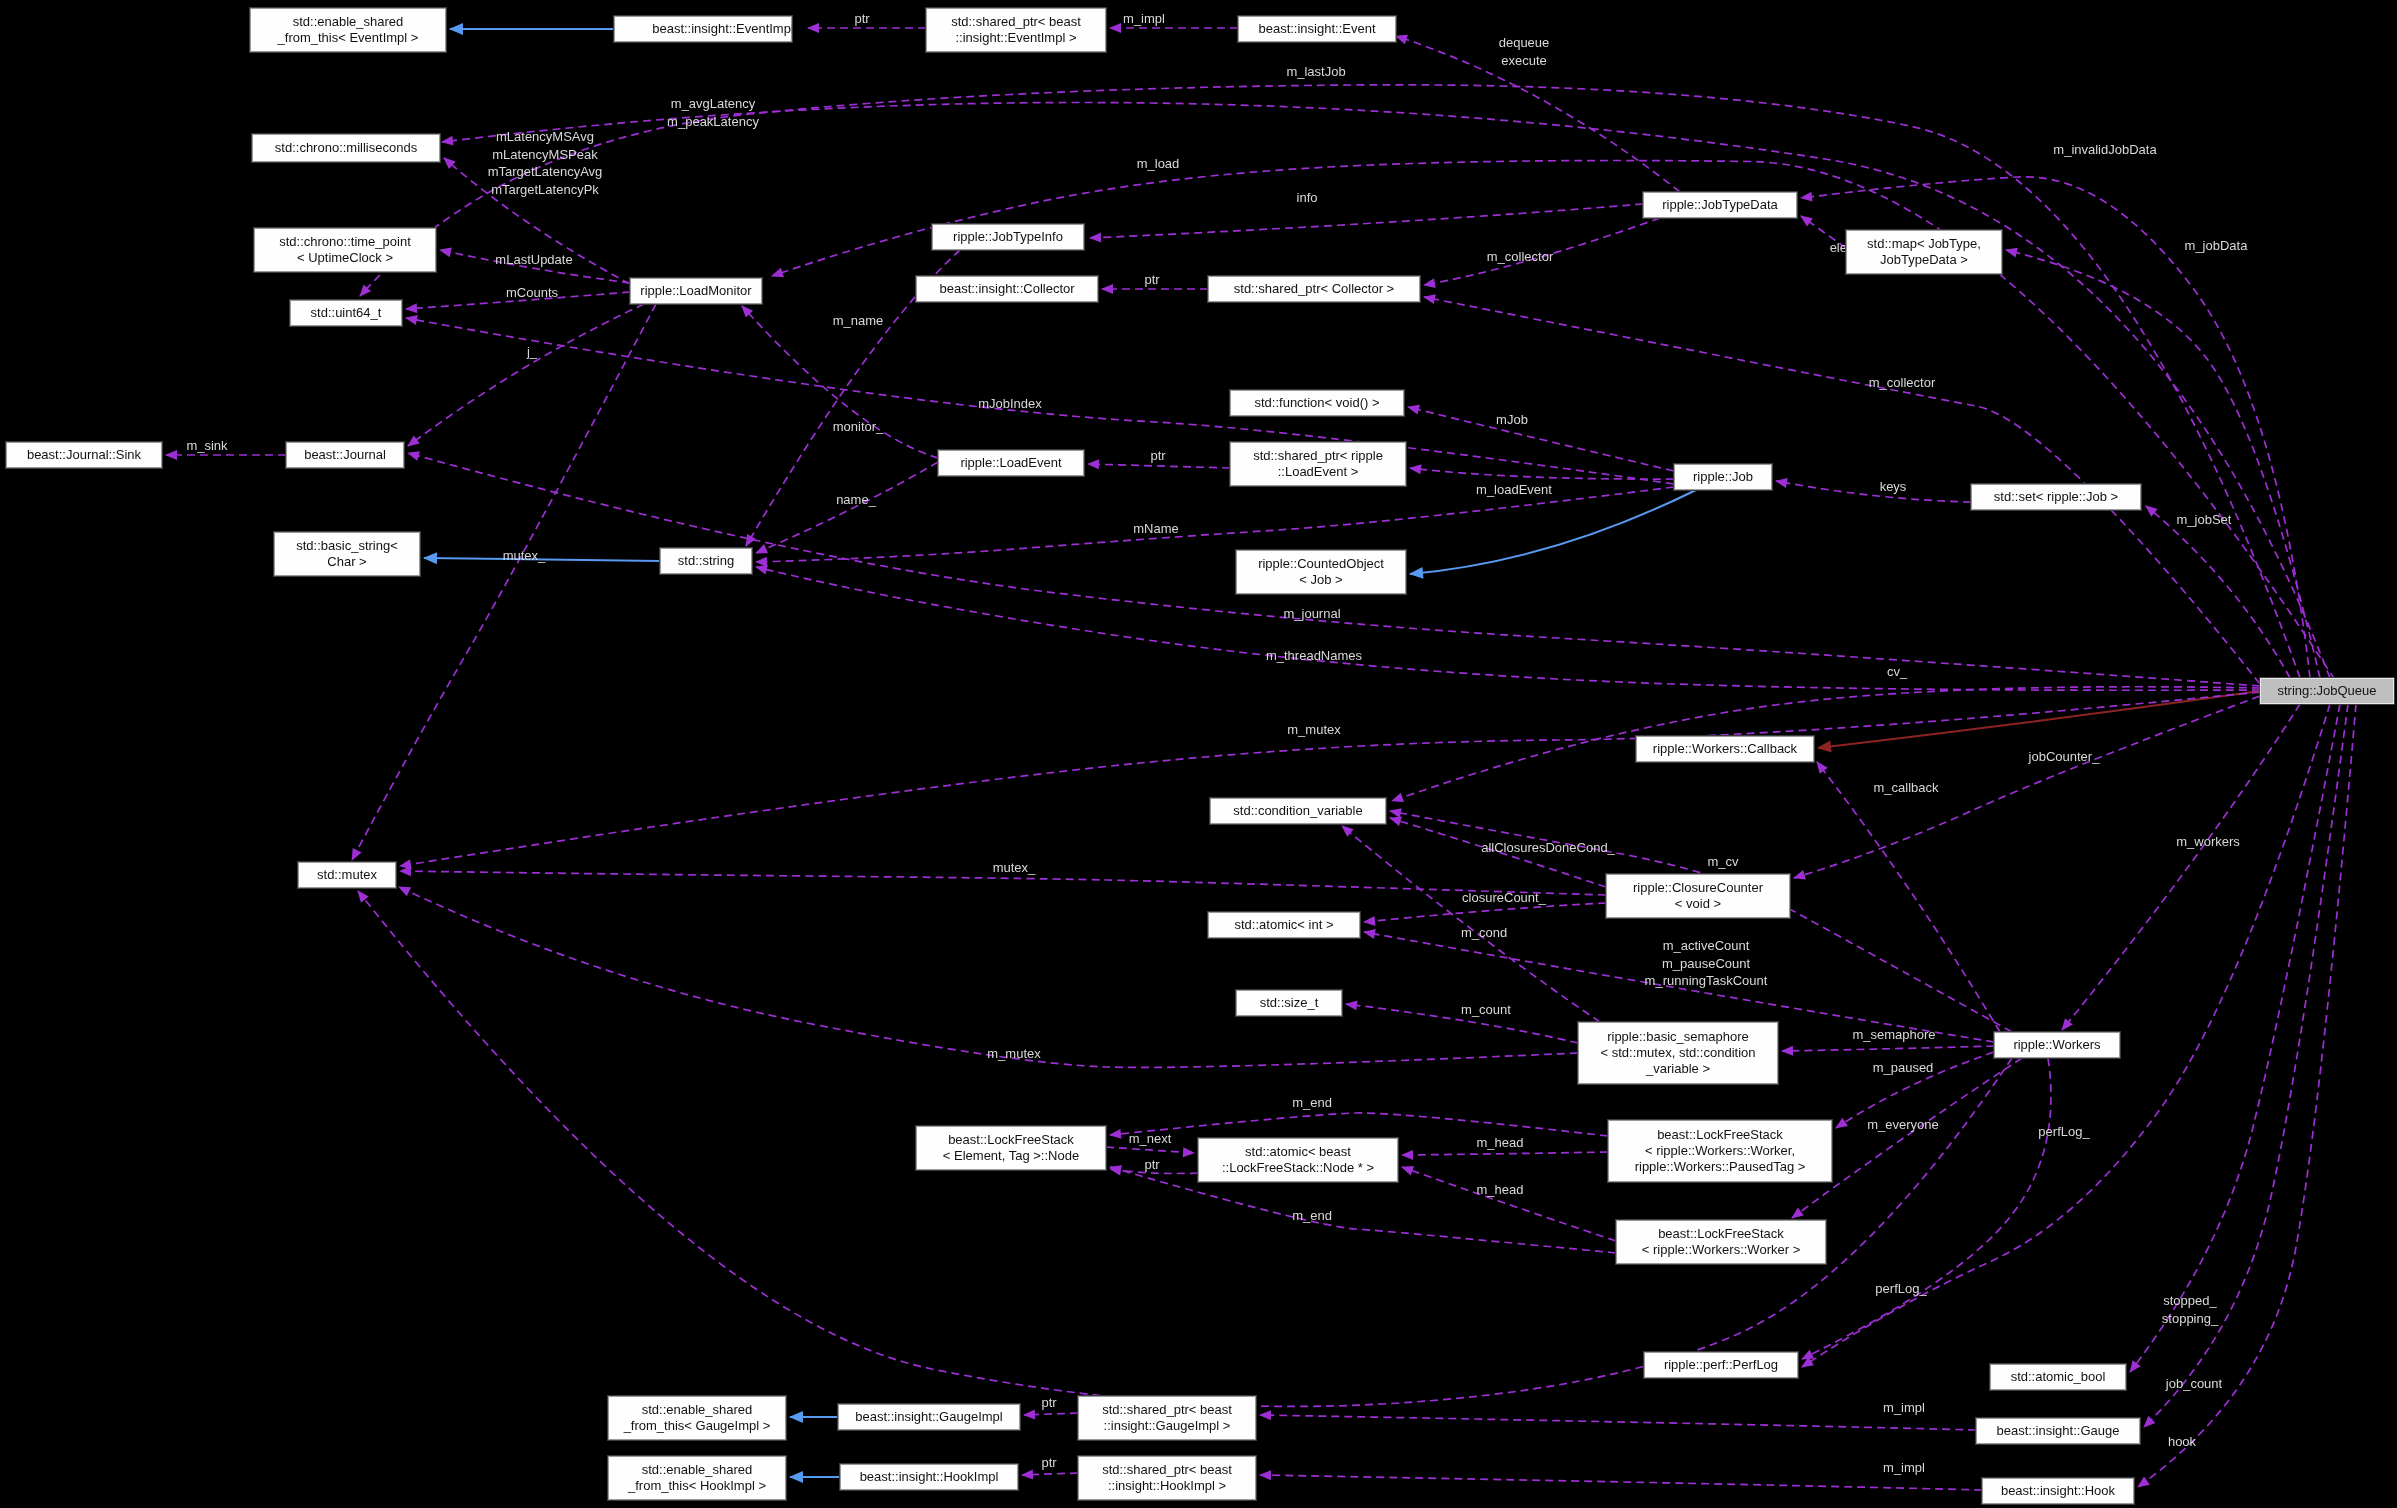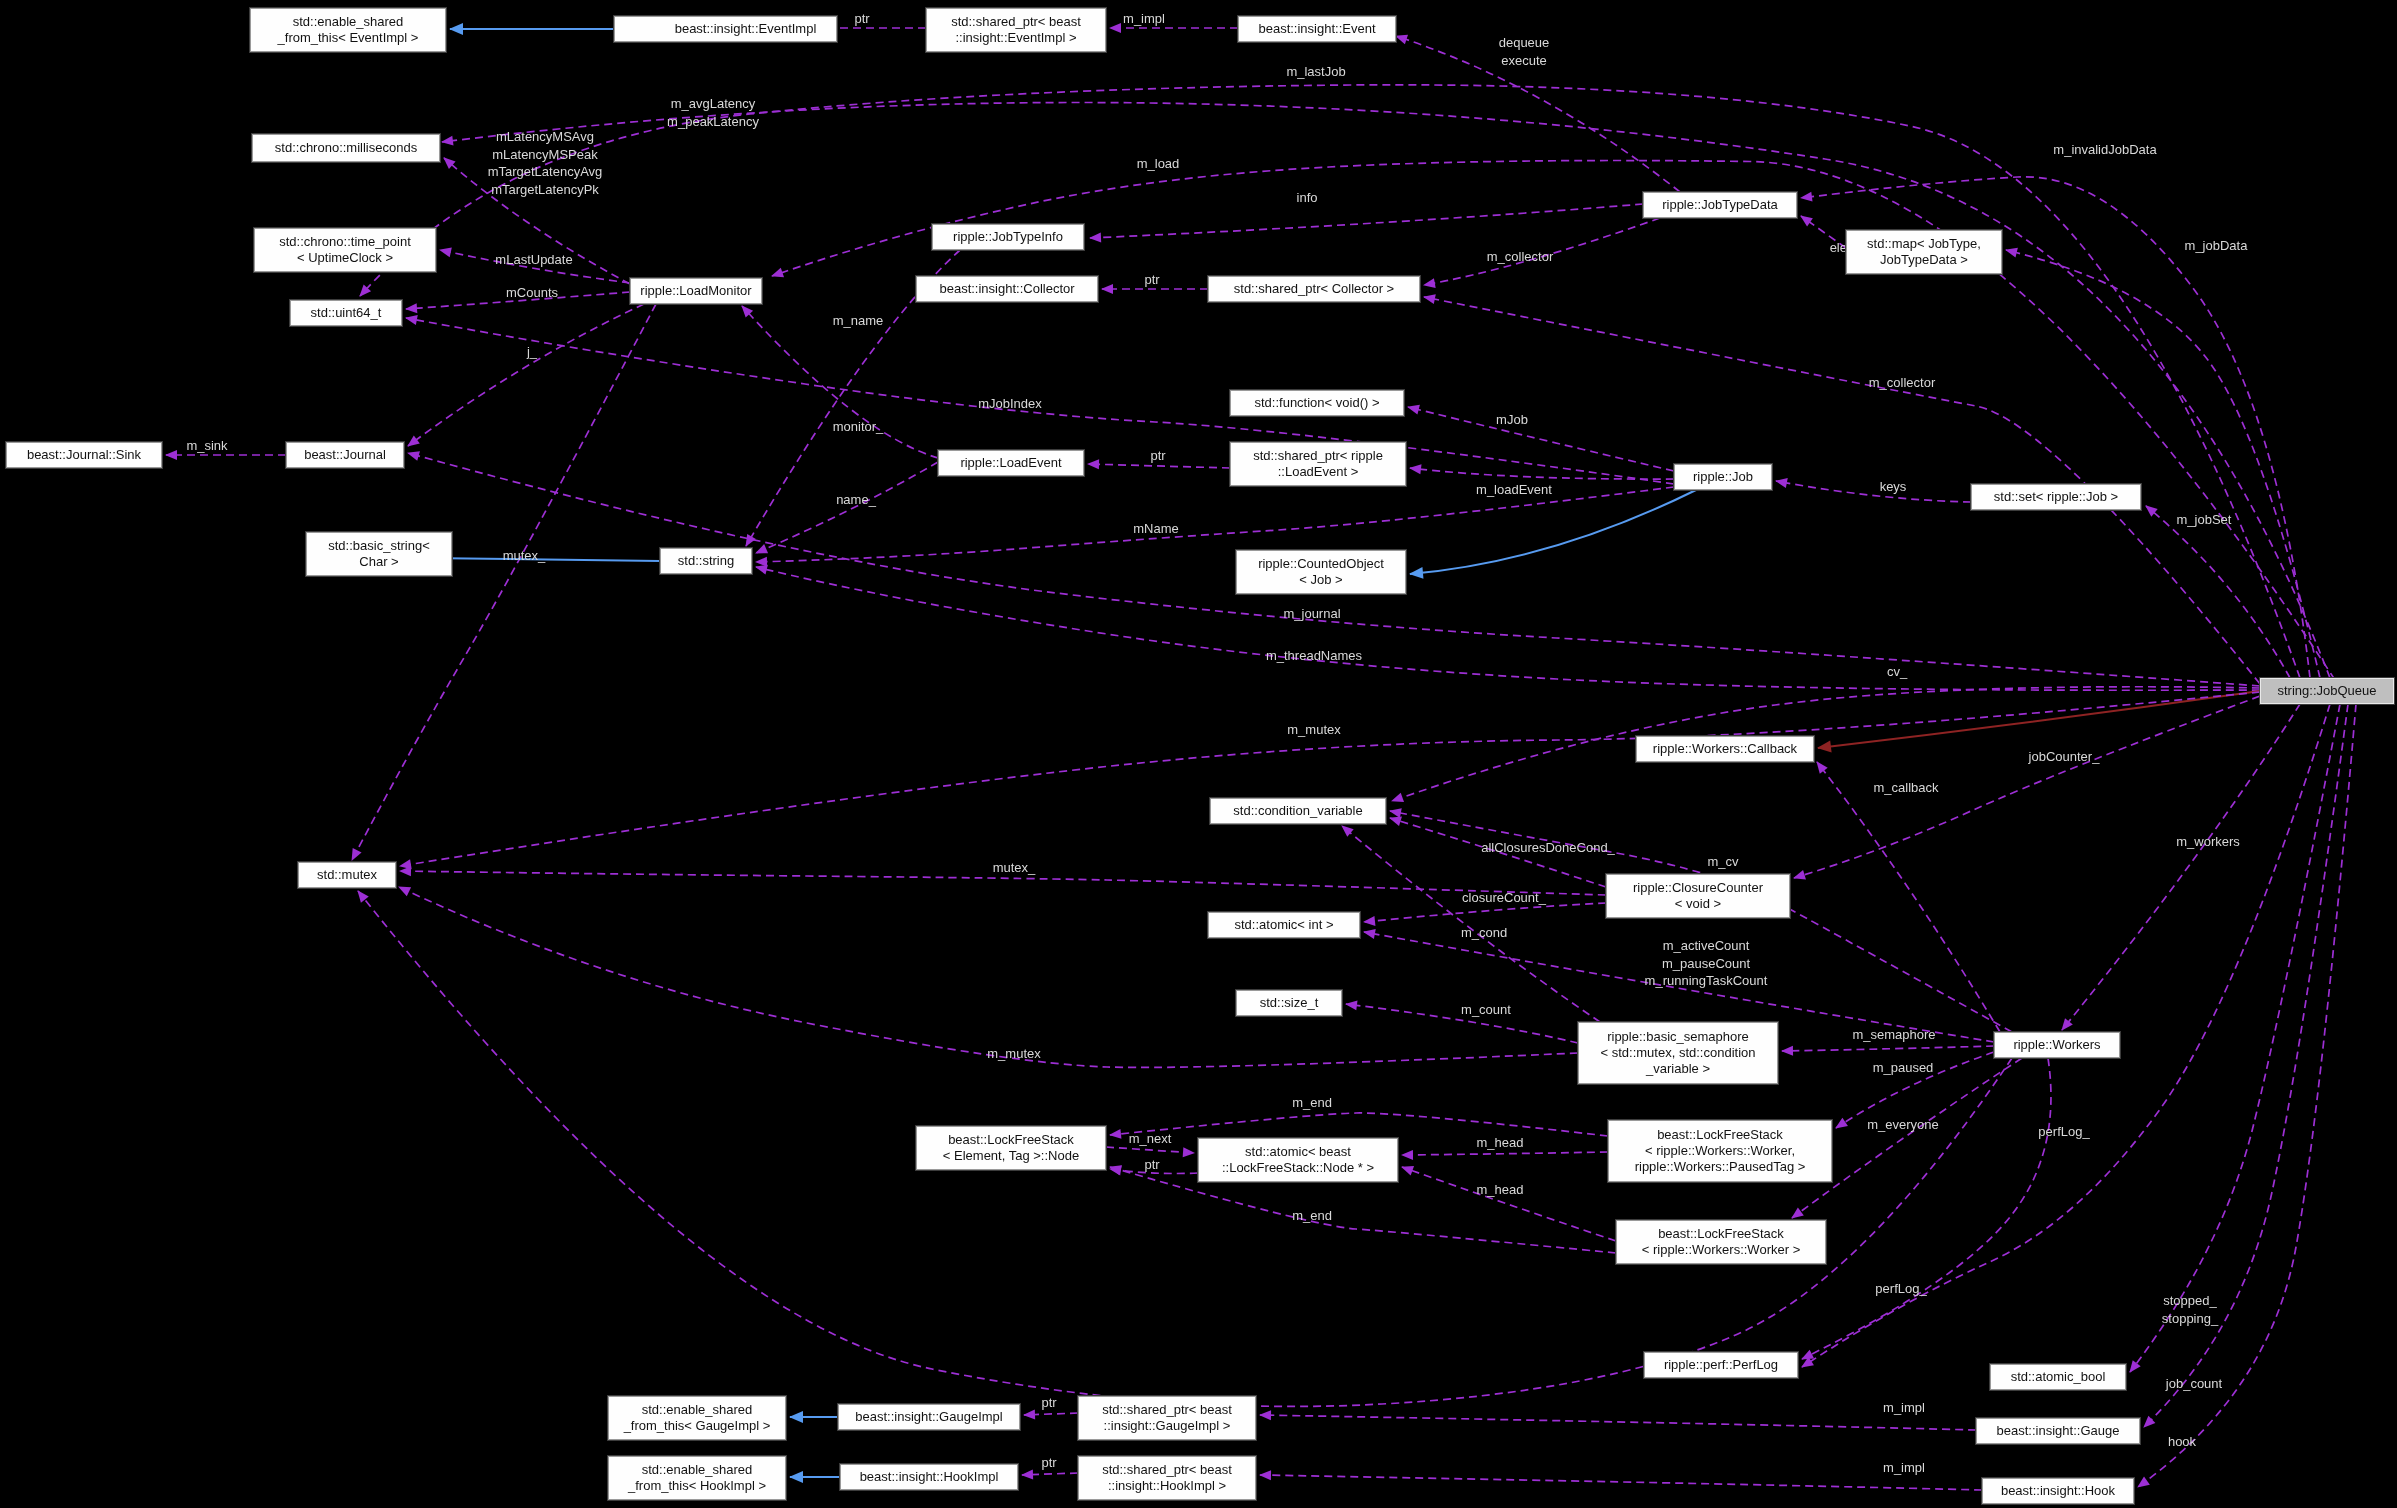--- a/index.html
+++ b/index.html
@@ -169,38 +169,38 @@
     <div class="elabel" style="left: 2190px; top: 1310px;">stopped_
 stopping_</div>
     <div class="elabel" style="left: 2194px; top: 1384px;">job_count</div>
     <div class="elabel" style="left: 2182px; top: 1442px;">hook</div>
     <div class="elabel" style="left: 1904px; top: 1408px;">m_impl</div>
     <div class="elabel" style="left: 1049px; top: 1403px;">ptr</div>
     <div class="elabel" style="left: 1904px; top: 1468px;">m_impl</div>
     <div class="elabel" style="left: 1049px; top: 1463px;">ptr</div>
     <div class="node" style="left: 250px; top: 8px; width: 196px; height: 44px;">std::enable_shared
 _from_this&lt; EventImpl &gt;</div>
-    <div class="node" style="left: 614px; top: 16px; width: 223px; height: 26px; padding-left: 43px;">beast::insight::EventImpl</div>
+    <div class="node" style="left: 614px; top: 16px; width: 178px; height: 26px; padding-left: 43px;">beast::insight::EventImpl</div>
     <div class="node" style="left: 926px; top: 8px; width: 180px; height: 44px;">std::shared_ptr&lt; beast
 ::insight::EventImpl &gt;</div>
     <div class="node" style="left: 1238px; top: 16px; width: 158px; height: 26px;">beast::insight::Event</div>
     <div class="node" style="left: 252px; top: 134px; width: 188px; height: 28px;">std::chrono::milliseconds</div>
     <div class="node" style="left: 254px; top: 228px; width: 182px; height: 44px;">std::chrono::time_point
 &lt; UptimeClock &gt;</div>
     <div class="node" style="left: 290px; top: 300px; width: 112px; height: 26px;">std::uint64_t</div>
     <div class="node" style="left: 630px; top: 278px; width: 132px; height: 26px;">ripple::LoadMonitor</div>
     <div class="node" style="left: 932px; top: 224px; width: 152px; height: 26px;">ripple::JobTypeInfo</div>
     <div class="node" style="left: 916px; top: 276px; width: 182px; height: 26px;">beast::insight::Collector</div>
     <div class="node" style="left: 1208px; top: 276px; width: 212px; height: 26px;">std::shared_ptr&lt; Collector &gt;</div>
     <div class="node" style="left: 1643px; top: 192px; width: 154px; height: 26px;">ripple::JobTypeData</div>
     <div class="node" style="left: 1846px; top: 230px; width: 156px; height: 44px;">std::map&lt; JobType,
 JobTypeData &gt;</div>
     <div class="node" style="left: 6px; top: 442px; width: 156px; height: 26px;">beast::Journal::Sink</div>
     <div class="node" style="left: 286px; top: 442px; width: 118px; height: 26px;">beast::Journal</div>
-    <div class="node" style="left: 274px; top: 532px; width: 146px; height: 44px; margin-left: 32px;">std::basic_string&lt;
+    <div class="node" style="left: 274px; top: 532px; width: 146px; height: 44px;">std::basic_string&lt;
 Char &gt;</div>
     <div class="node" style="left: 660px; top: 548px; width: 92px; height: 26px;">std::string</div>
     <div class="node" style="left: 1230px; top: 390px; width: 174px; height: 26px;">std::function&lt; void() &gt;</div>
     <div class="node" style="left: 938px; top: 450px; width: 146px; height: 26px;">ripple::LoadEvent</div>
     <div class="node" style="left: 1230px; top: 442px; width: 176px; height: 44px;">std::shared_ptr&lt; ripple
 ::LoadEvent &gt;</div>
     <div class="node" style="left: 1674px; top: 464px; width: 98px; height: 26px;">ripple::Job</div>
     <div class="node" style="left: 1236px; top: 550px; width: 170px; height: 44px;">ripple::CountedObject
 &lt; Job &gt;</div>
     <div class="node" style="left: 1971px; top: 484px; width: 170px; height: 26px;">std::set&lt; ripple::Job &gt;</div>

